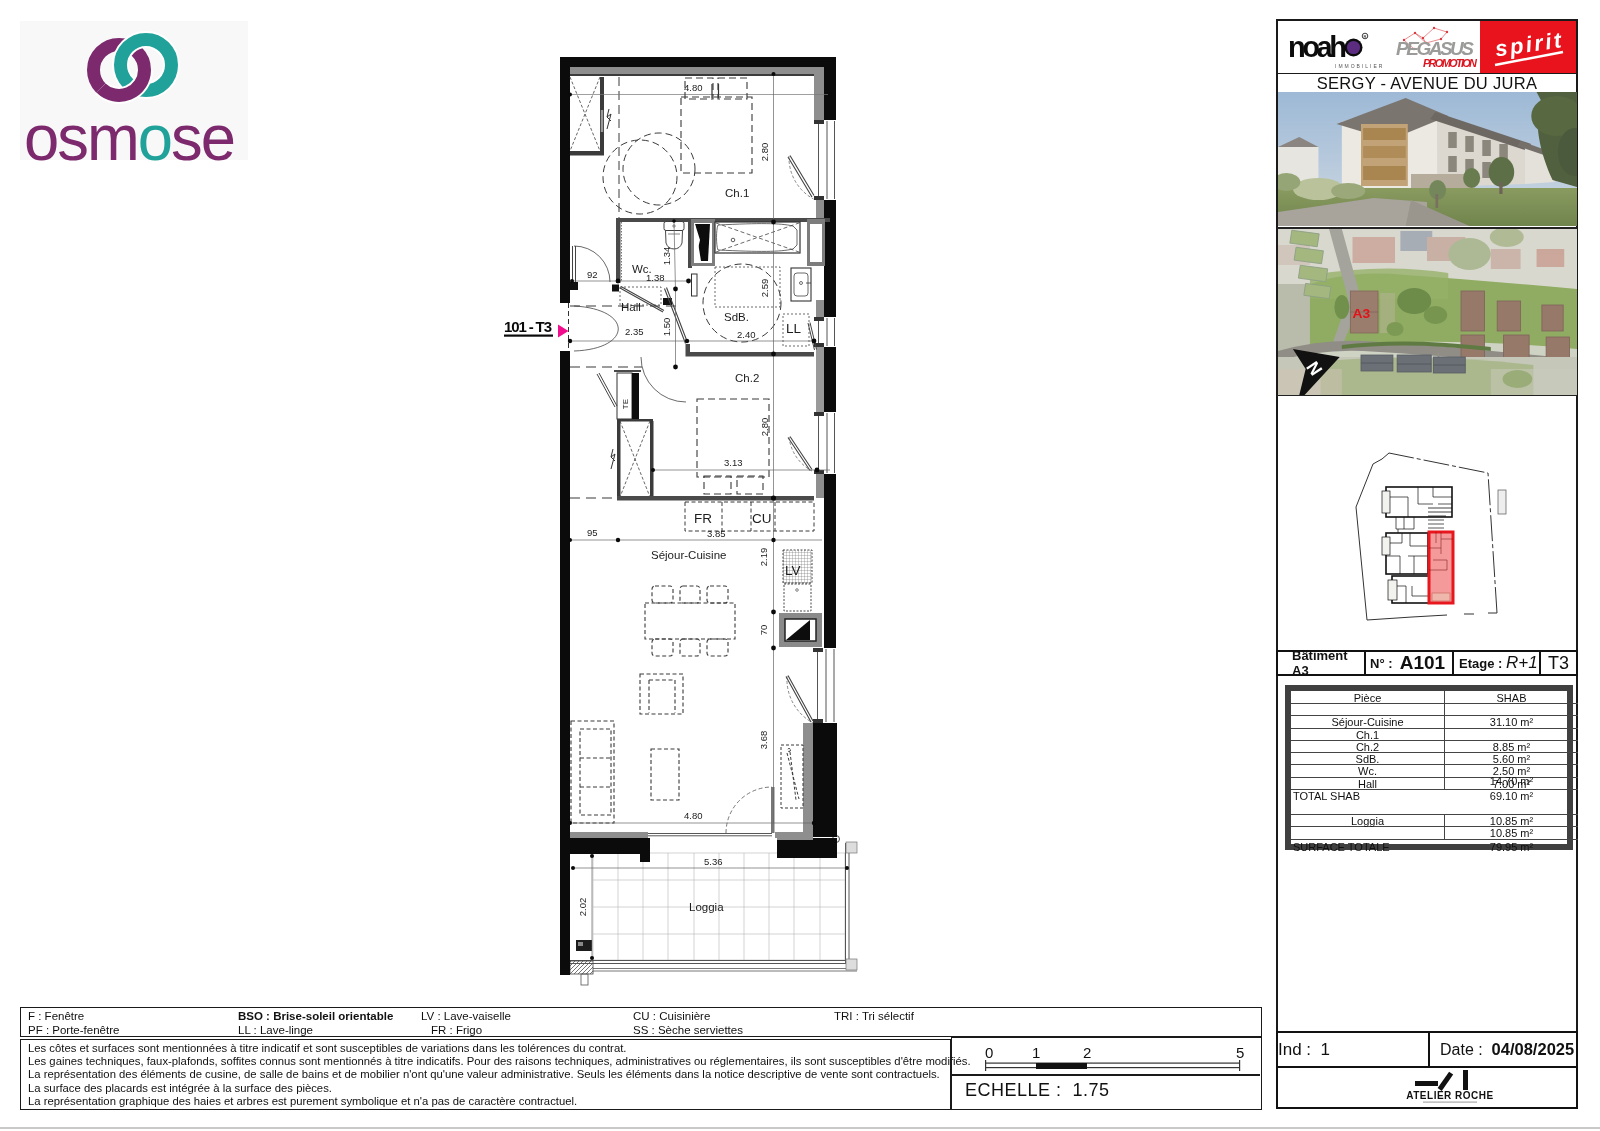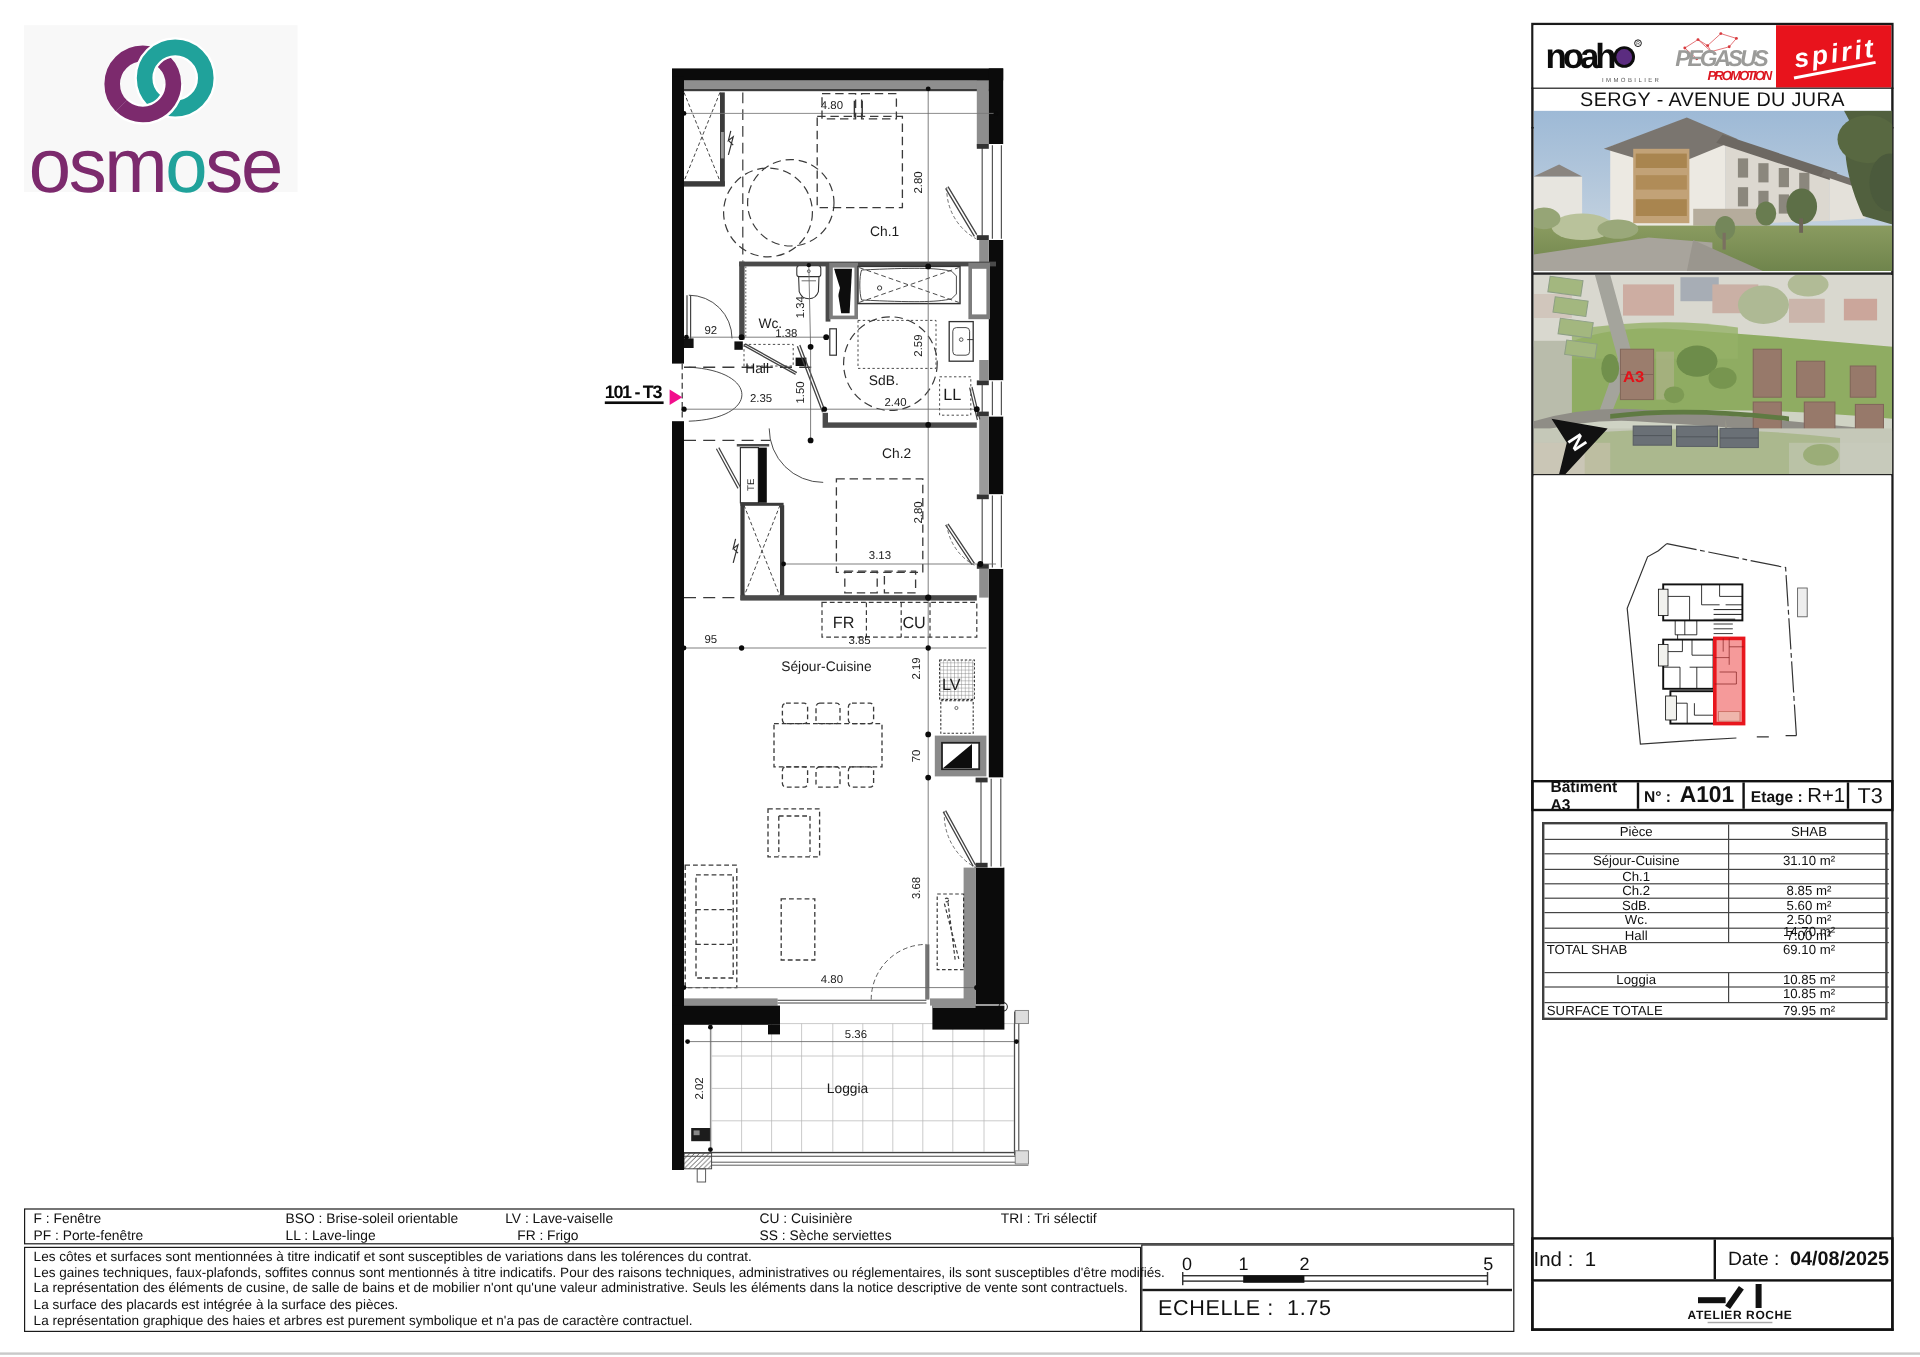--- a/index.html
+++ b/index.html
@@ -584,25 +584,25 @@
   </g>
   <rect x="154" y="197" width="18" height="8" fill="#efb6ac" stroke="#c96b60" stroke-width="0.7"></rect>
 
   <path d="M150 112 L174 112 M150 116 L174 116 M150 120 L168 120" stroke="#111" stroke-width="0.8"></path>
 </svg>
 </div>
 
 <div class="abs" style="left:1276px;top:650px;width:302px;height:26px;border:2px solid #111;box-sizing:border-box;display:flex;align-items:center;">
   <div style="width:88px;border-right:2px solid #111;height:100%;display:flex;align-items:center;padding-left:14px;box-sizing:border-box;font-size:13px;font-weight:bold;color:#111;">Bâtiment A3</div>
   <div style="width:88px;border-right:2px solid #111;height:100%;display:flex;align-items:center;padding-left:4px;box-sizing:border-box;font-size:13px;font-weight:bold;color:#111;">N° :&nbsp;&nbsp;<span style="font-size:19px;">A101</span></div>
-  <div style="width:87px;border-right:2px solid #111;height:100%;display:flex;align-items:center;padding-left:5px;box-sizing:border-box;font-size:13px;font-weight:bold;color:#111;white-space:nowrap;">Etage :&nbsp;<span style="font-size:17px;font-weight:normal;">R+1</span></div>
+  <div style="width:87px;border-right:2px solid #111;height:100%;display:flex;align-items:center;padding-left:5px;box-sizing:border-box;font-size:13px;font-weight:bold;color:#111;white-space:nowrap;">Etage :&nbsp;<span style="font-size:17px;font-weight:normal;font-style:italic;">R+1</span></div>
   <div style="flex:1;height:100%;display:flex;align-items:center;justify-content:center;font-size:18px;color:#111;">T3</div>
 </div>
 
-<div class="abs" style="left:1285px;top:685px;width:288px;height:165px;border:2px solid #404040;box-sizing:border-box;font-size:11px;color:#111;">
+<div class="abs" style="left:1285px;top:685px;width:288px;height:165px;border:6px solid #404040;box-sizing:border-box;font-size:11px;color:#111;">
 
   <div class="abs" style="left:153px;top:0;width:1px;height:98px;background:#444;"></div>
   <div class="abs" style="left:153px;top:123px;width:1px;height:25px;background:#444;"></div>
 
   <div class="abs" style="left:0;top:12px;width:287px;height:1px;background:#444;"></div>
   <div class="abs" style="left:0;top:24px;width:287px;height:1px;background:#444;"></div>
   <div class="abs" style="left:0;top:37px;width:287px;height:1px;background:#444;"></div>
   <div class="abs" style="left:0;top:49px;width:287px;height:1px;background:#444;"></div>
   <div class="abs" style="left:0;top:61px;width:287px;height:1px;background:#444;"></div>
   <div class="abs" style="left:0;top:73px;width:287px;height:1px;background:#444;"></div>
@@ -646,21 +646,21 @@
     <rect x="142" y="3" width="5" height="20" fill="#111" transform="rotate(35 144 13)"></rect>
     <rect x="162" y="2" width="5" height="20" fill="#111"></rect>
     <text x="149" y="31" font-size="10" font-weight="bold" letter-spacing="0.5" fill="#111" text-anchor="middle">ATELIER ROCHE</text>
     <rect x="122" y="33.5" width="54" height="1.2" fill="#aaa"></rect>
   </svg>
 </div>
 
 <div class="bx" style="left:20px;top:1007px;width:1242px;height:30px;font-size:11.5px;color:#111;">
   <div class="abs" style="left:7px;top:2px;">F : Fenêtre</div>
   <div class="abs" style="left:7px;top:16px;">PF : Porte-fenêtre</div>
-  <div class="abs" style="left:217px;top:2px;">BSO : Brise-soleil orientable</div>
+  <div class="abs" style="left:217px;top:2px;font-weight:bold;">BSO : Brise-soleil orientable</div>
   <div class="abs" style="left:217px;top:16px;">LL : Lave-linge</div>
   <div class="abs" style="left:400px;top:2px;">LV : Lave-vaiselle</div>
   <div class="abs" style="left:410px;top:16px;">FR : Frigo</div>
   <div class="abs" style="left:612px;top:2px;">CU : Cuisinière</div>
   <div class="abs" style="left:612px;top:16px;">SS : Sèche serviettes</div>
   <div class="abs" style="left:813px;top:2px;">TRI : Tri sélectif</div>
 </div>
 
 <div class="bx" style="left:20px;top:1039px;width:931px;height:71px;font-size:11.3px;line-height:13.2px;color:#111;white-space:nowrap;">
   <div class="abs" style="left:7px;top:2px;">

